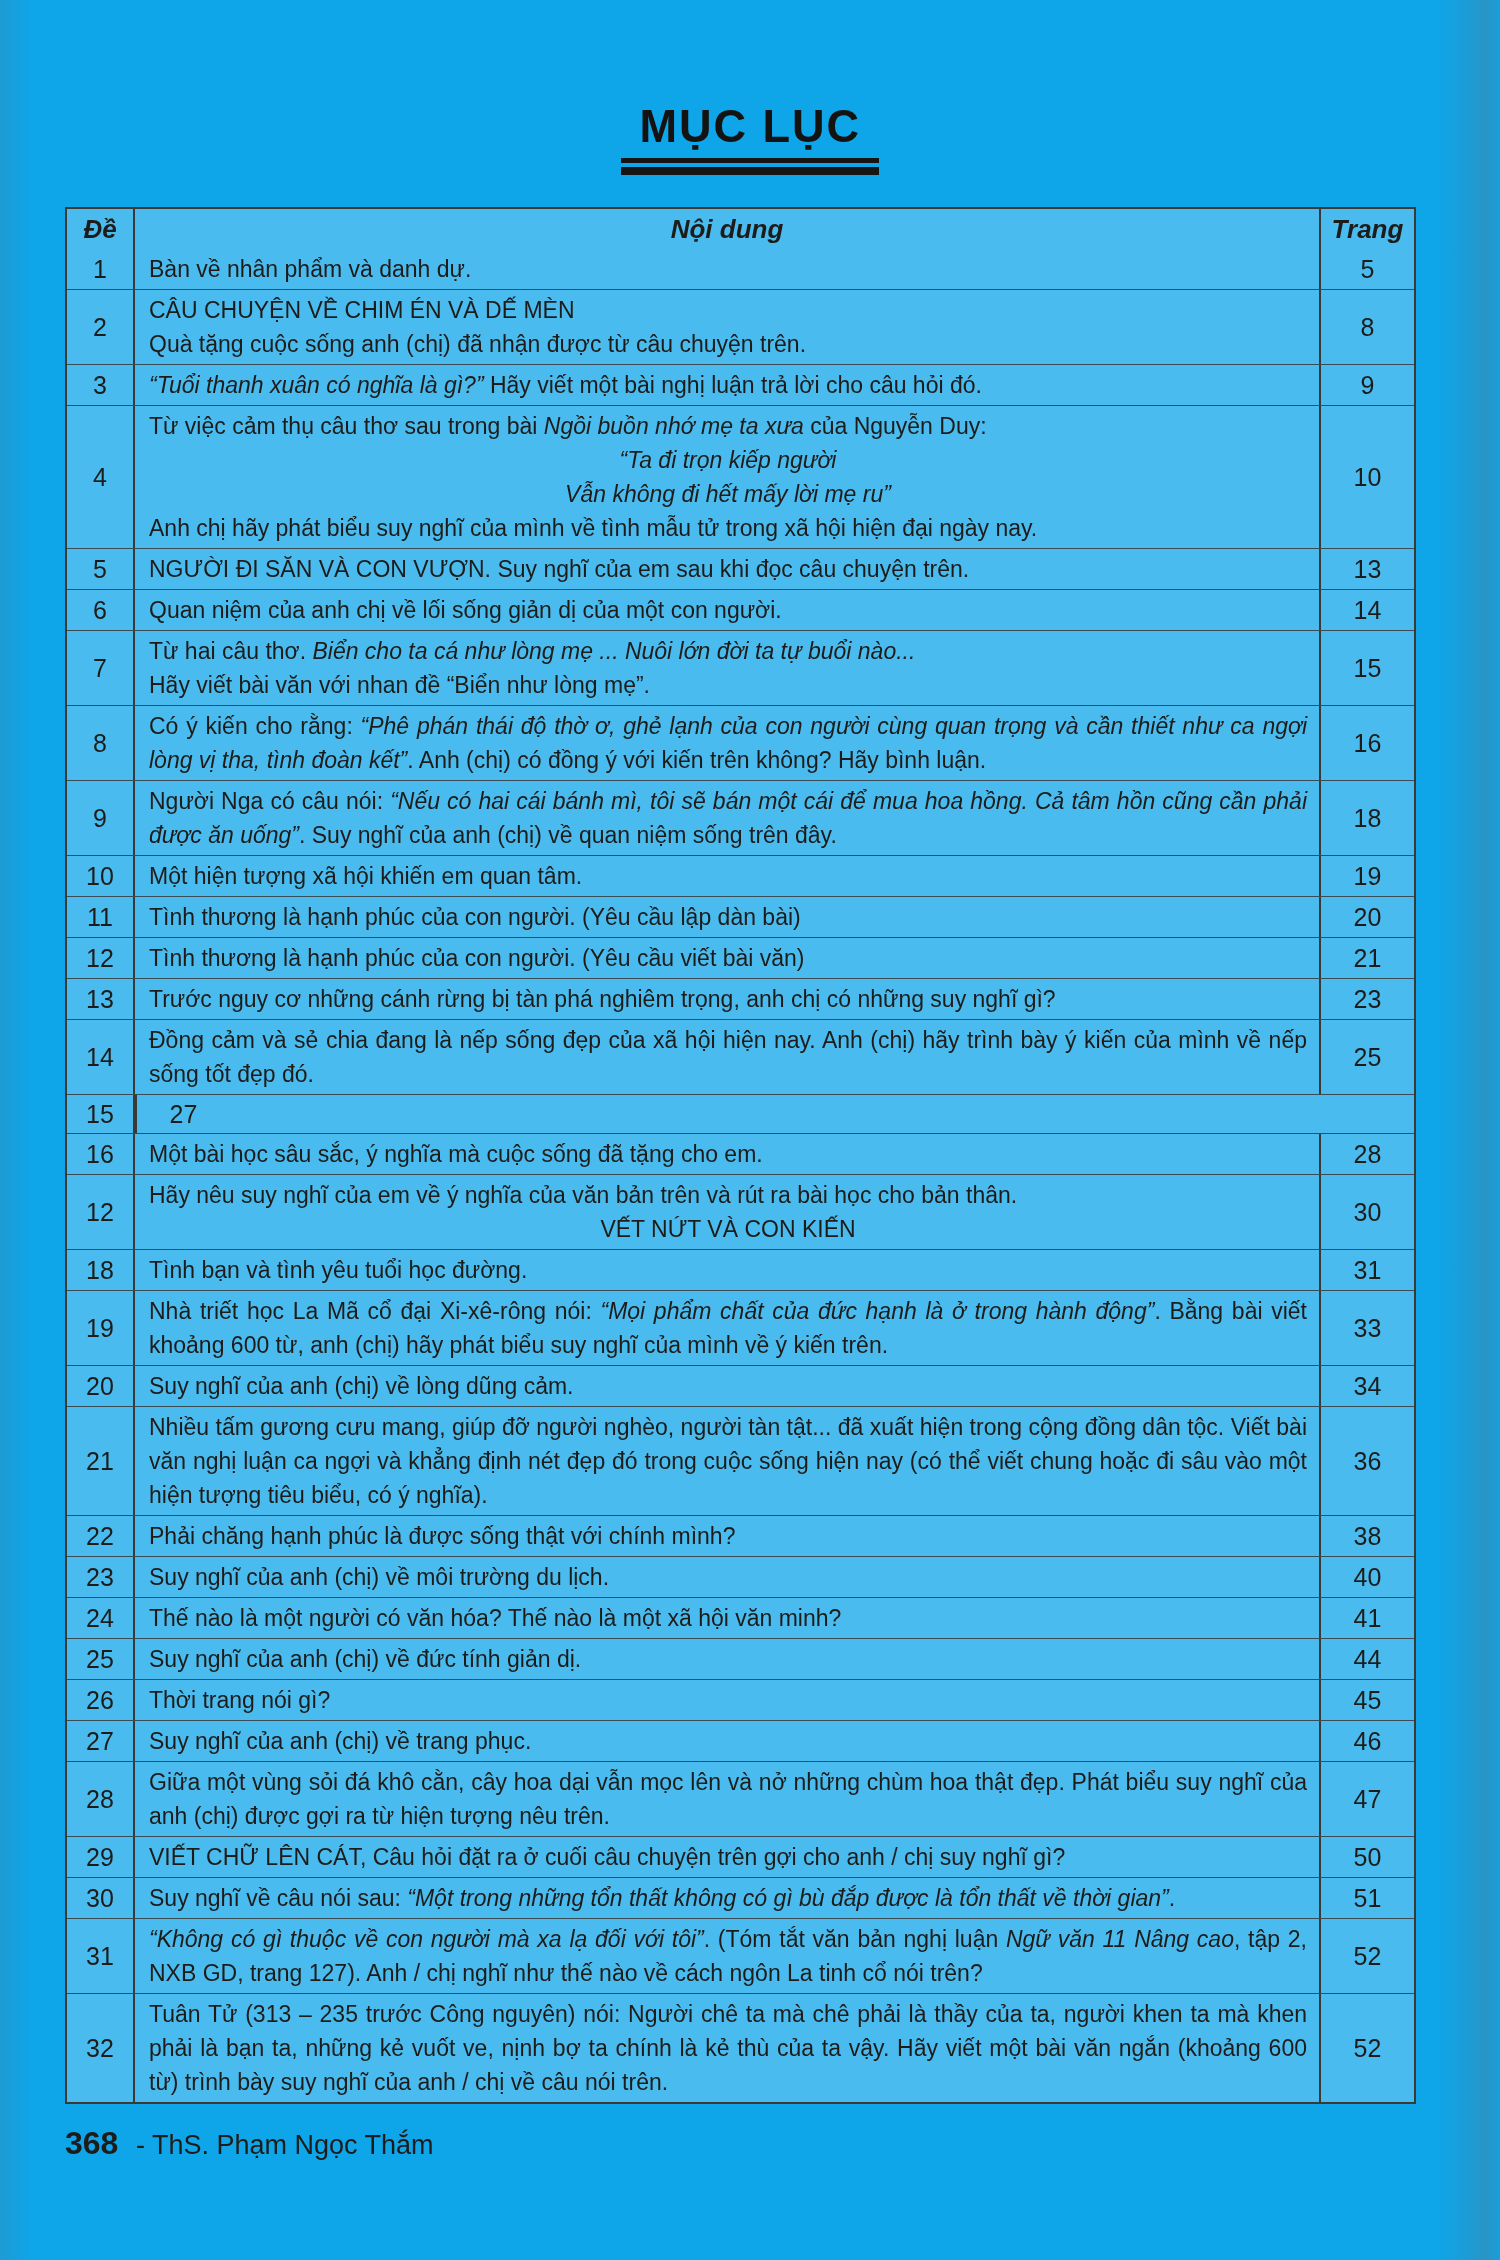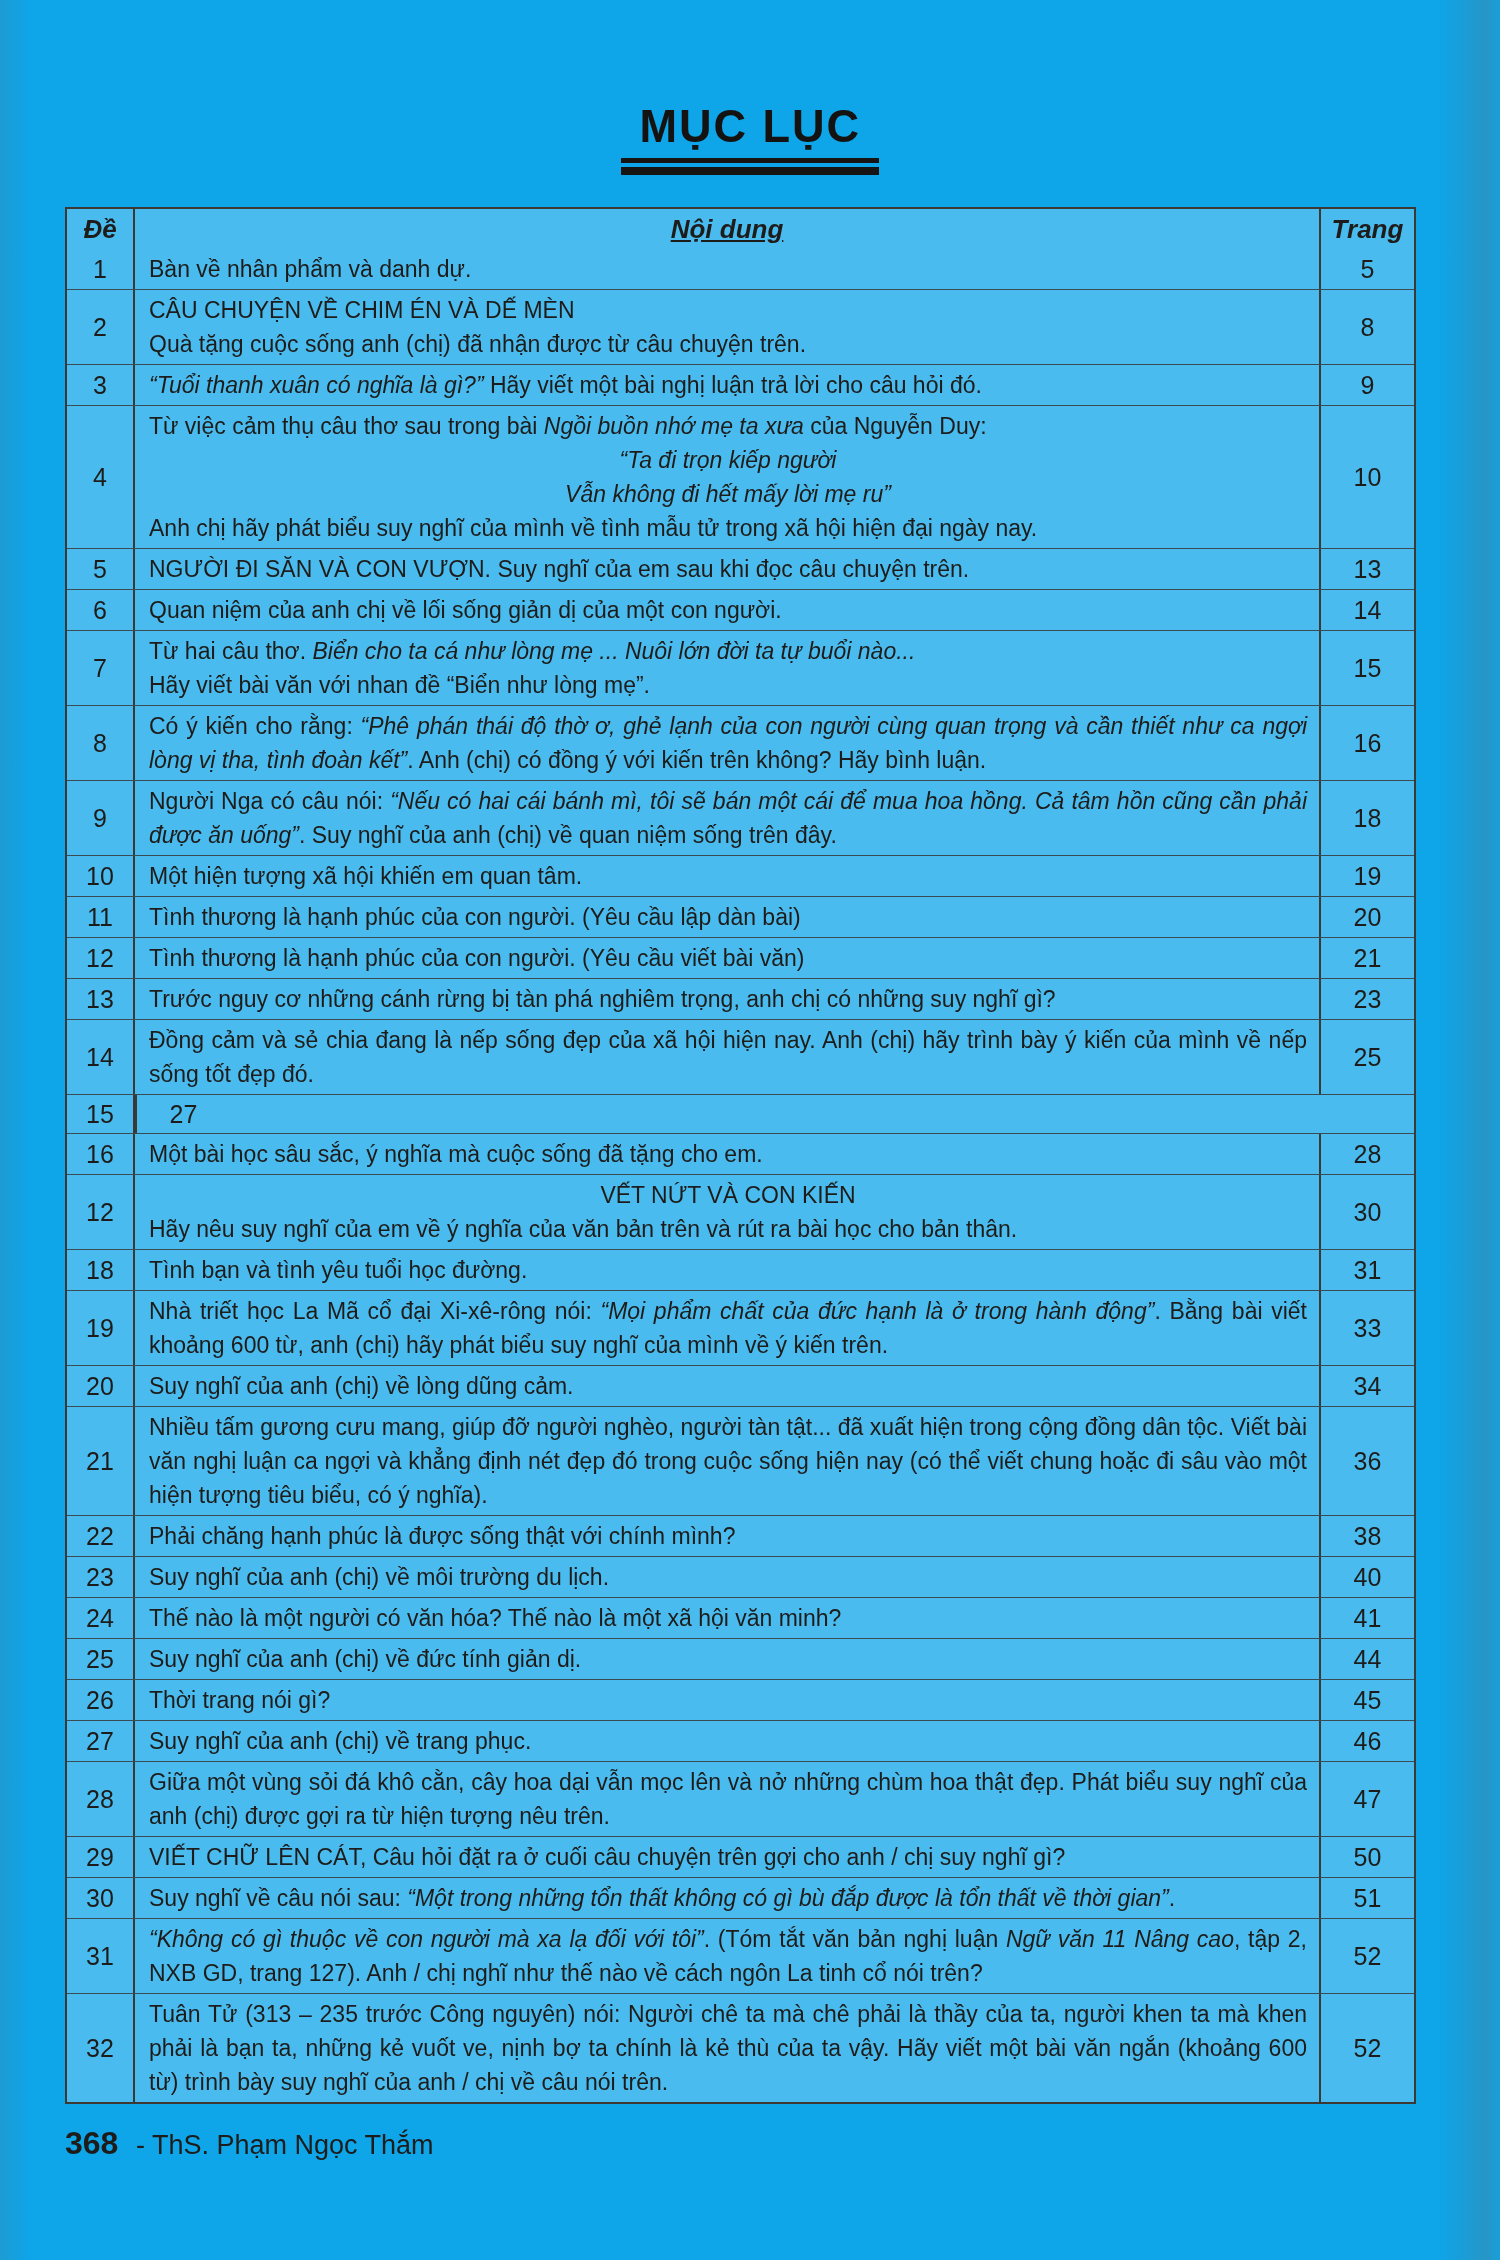--- a/index.html
+++ b/index.html
@@ -85,21 +85,20 @@
     font-size:25px;
   }
   .header-row{min-height:40px;}
   .header-row .cell{
     font-weight:bold;font-style:italic;
     font-size:26px;
   }
   .header-row .cell-content{
     display:flex;align-items:center;justify-content:center;
     padding:2px 12px;
-    text-decoration:underline;
   }
   .line{
     line-height:34px;
     min-height:34px;
   }
   .align-left{text-align:left;}
   .align-center{text-align:center;}
   .align-justify{text-align:justify;}
   
   .footer{
@@ -258,22 +257,22 @@
       <div class="cell cell-de">16</div>
       <div class="cell cell-content">
             <div class="line align-left">Một bài học sâu sắc, ý nghĩa mà cuộc sống đã tặng cho em.</div>
           </div>
       <div class="cell cell-trang">28</div>
     </div>
 
     <div class="trow">
       <div class="cell cell-de">12</div>
       <div class="cell cell-content">
+            <div class="line align-left">Hãy nêu suy nghĩ của em về ý nghĩa của văn bản trên và rút ra bài học cho bản thân.</div>
             <div class="line align-center">VẾT NỨT VÀ CON KIẾN</div>
-            <div class="line align-left">Hãy nêu suy nghĩ của em về ý nghĩa của văn bản trên và rút ra bài học cho bản thân.</div>
           </div>
       <div class="cell cell-trang">30</div>
     </div>
 
     <div class="trow">
       <div class="cell cell-de">18</div>
       <div class="cell cell-content">
             <div class="line align-left">Tình bạn và tình yêu tuổi học đường.</div>
           </div>
       <div class="cell cell-trang">31</div>

